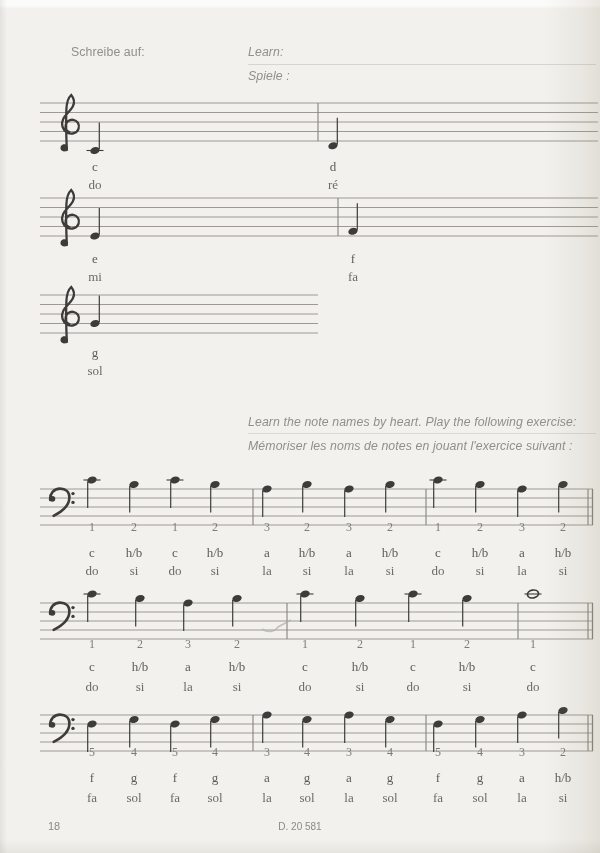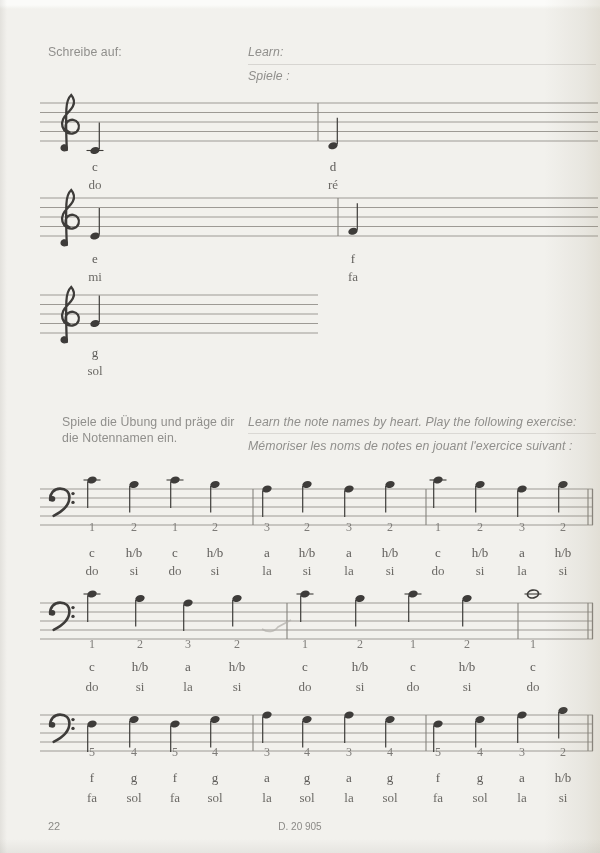--- a/index.html
+++ b/index.html
@@ -205,26 +205,25 @@
         <line x1="475.7" y1="721" x2="475.7" y2="747.5" stroke="#3e3c3a" stroke-width="1.2"></line>
         <ellipse cx="480" cy="719.5" rx="4.8" ry="3.4" fill="#3e3c3a" transform="rotate(-18 480 719.5)"></ellipse>
         <line x1="517.7" y1="716.5" x2="517.7" y2="743" stroke="#3e3c3a" stroke-width="1.2"></line>
         <ellipse cx="522" cy="715" rx="4.8" ry="3.4" fill="#3e3c3a" transform="rotate(-18 522 715)"></ellipse>
         <line x1="558.7" y1="712" x2="558.7" y2="738.5" stroke="#3e3c3a" stroke-width="1.2"></line>
         <ellipse cx="563" cy="710.5" rx="4.8" ry="3.4" fill="#3e3c3a" transform="rotate(-18 563 710.5)"></ellipse>
       </g>
       <path d="M 262 629 C 268 633 274 632 278 627 L 291 620" fill="none" stroke="#b3b0ab" stroke-width="1.6" opacity="0.75"></path>
     </svg>
 
-  <div class="txt" style="left:48px;top:44px;">Schreibe auf:</div>
+  <div class="txt" style="left:71px;top:44px;">Schreibe auf:</div>
   <div class="txt italic" style="left:248px;top:44px;">Learn:</div>
   <div class="sep" style="left:248px;top:64px;width:348px;opacity:.8;"></div>
   <div class="txt italic" style="left:248px;top:68px;">Spiele :</div>
 
-  <div class="txt" style="left:62px;top:414px;width:182px;">Spiele die Übung und präge dir die Notennamen ein.</div>
   <div class="txt italic" style="left:248px;top:414px;width:350px;">Learn the note names by heart. Play the following exercise:</div>
   <div class="sep" style="left:248px;top:433px;width:348px;opacity:.7;"></div>
   <div class="txt italic" style="left:248px;top:438px;width:350px;">Mémoriser les noms de notes en jouant l'exercice suivant :</div>
 
   <div id="labels">
       <div class="mlab nname" style="left: 95px; top: 159px;">c</div>
       <div class="mlab nsolf" style="left: 95px; top: 177px;">do</div>
       <div class="mlab nname" style="left: 333px; top: 159px;">d</div>
       <div class="mlab nsolf" style="left: 333px; top: 177px;">ré</div>
       <div class="mlab nname" style="left: 95px; top: 251px;">e</div>
@@ -327,20 +326,20 @@
       <div class="mlab nsolf" style="left: 267px; top: 790px;">la</div>
       <div class="mlab nsolf" style="left: 307px; top: 790px;">sol</div>
       <div class="mlab nsolf" style="left: 349px; top: 790px;">la</div>
       <div class="mlab nsolf" style="left: 390px; top: 790px;">sol</div>
       <div class="mlab nsolf" style="left: 438px; top: 790px;">fa</div>
       <div class="mlab nsolf" style="left: 480px; top: 790px;">sol</div>
       <div class="mlab nsolf" style="left: 522px; top: 790px;">la</div>
       <div class="mlab nsolf" style="left: 563px; top: 790px;">si</div>
     </div>
 
-  <div class="footer-num" style="left:48px;top:820px;">22</div>
-  <div class="footer-num" style="left:250px;top:821px;width:100px;text-align:center;font-size:10px;">D. 20 905</div>
+  <div class="footer-num" style="left:48px;top:820px;">18</div>
+  <div class="footer-num" style="left:250px;top:821px;width:100px;text-align:center;font-size:10px;">D. 20 581</div>
 
   <div class="edge-top"></div>
   <div class="edge-left"></div>
   <div class="edge-right"></div>
   <div class="edge-bottom"></div>
 </div>
 
 </body></html>

